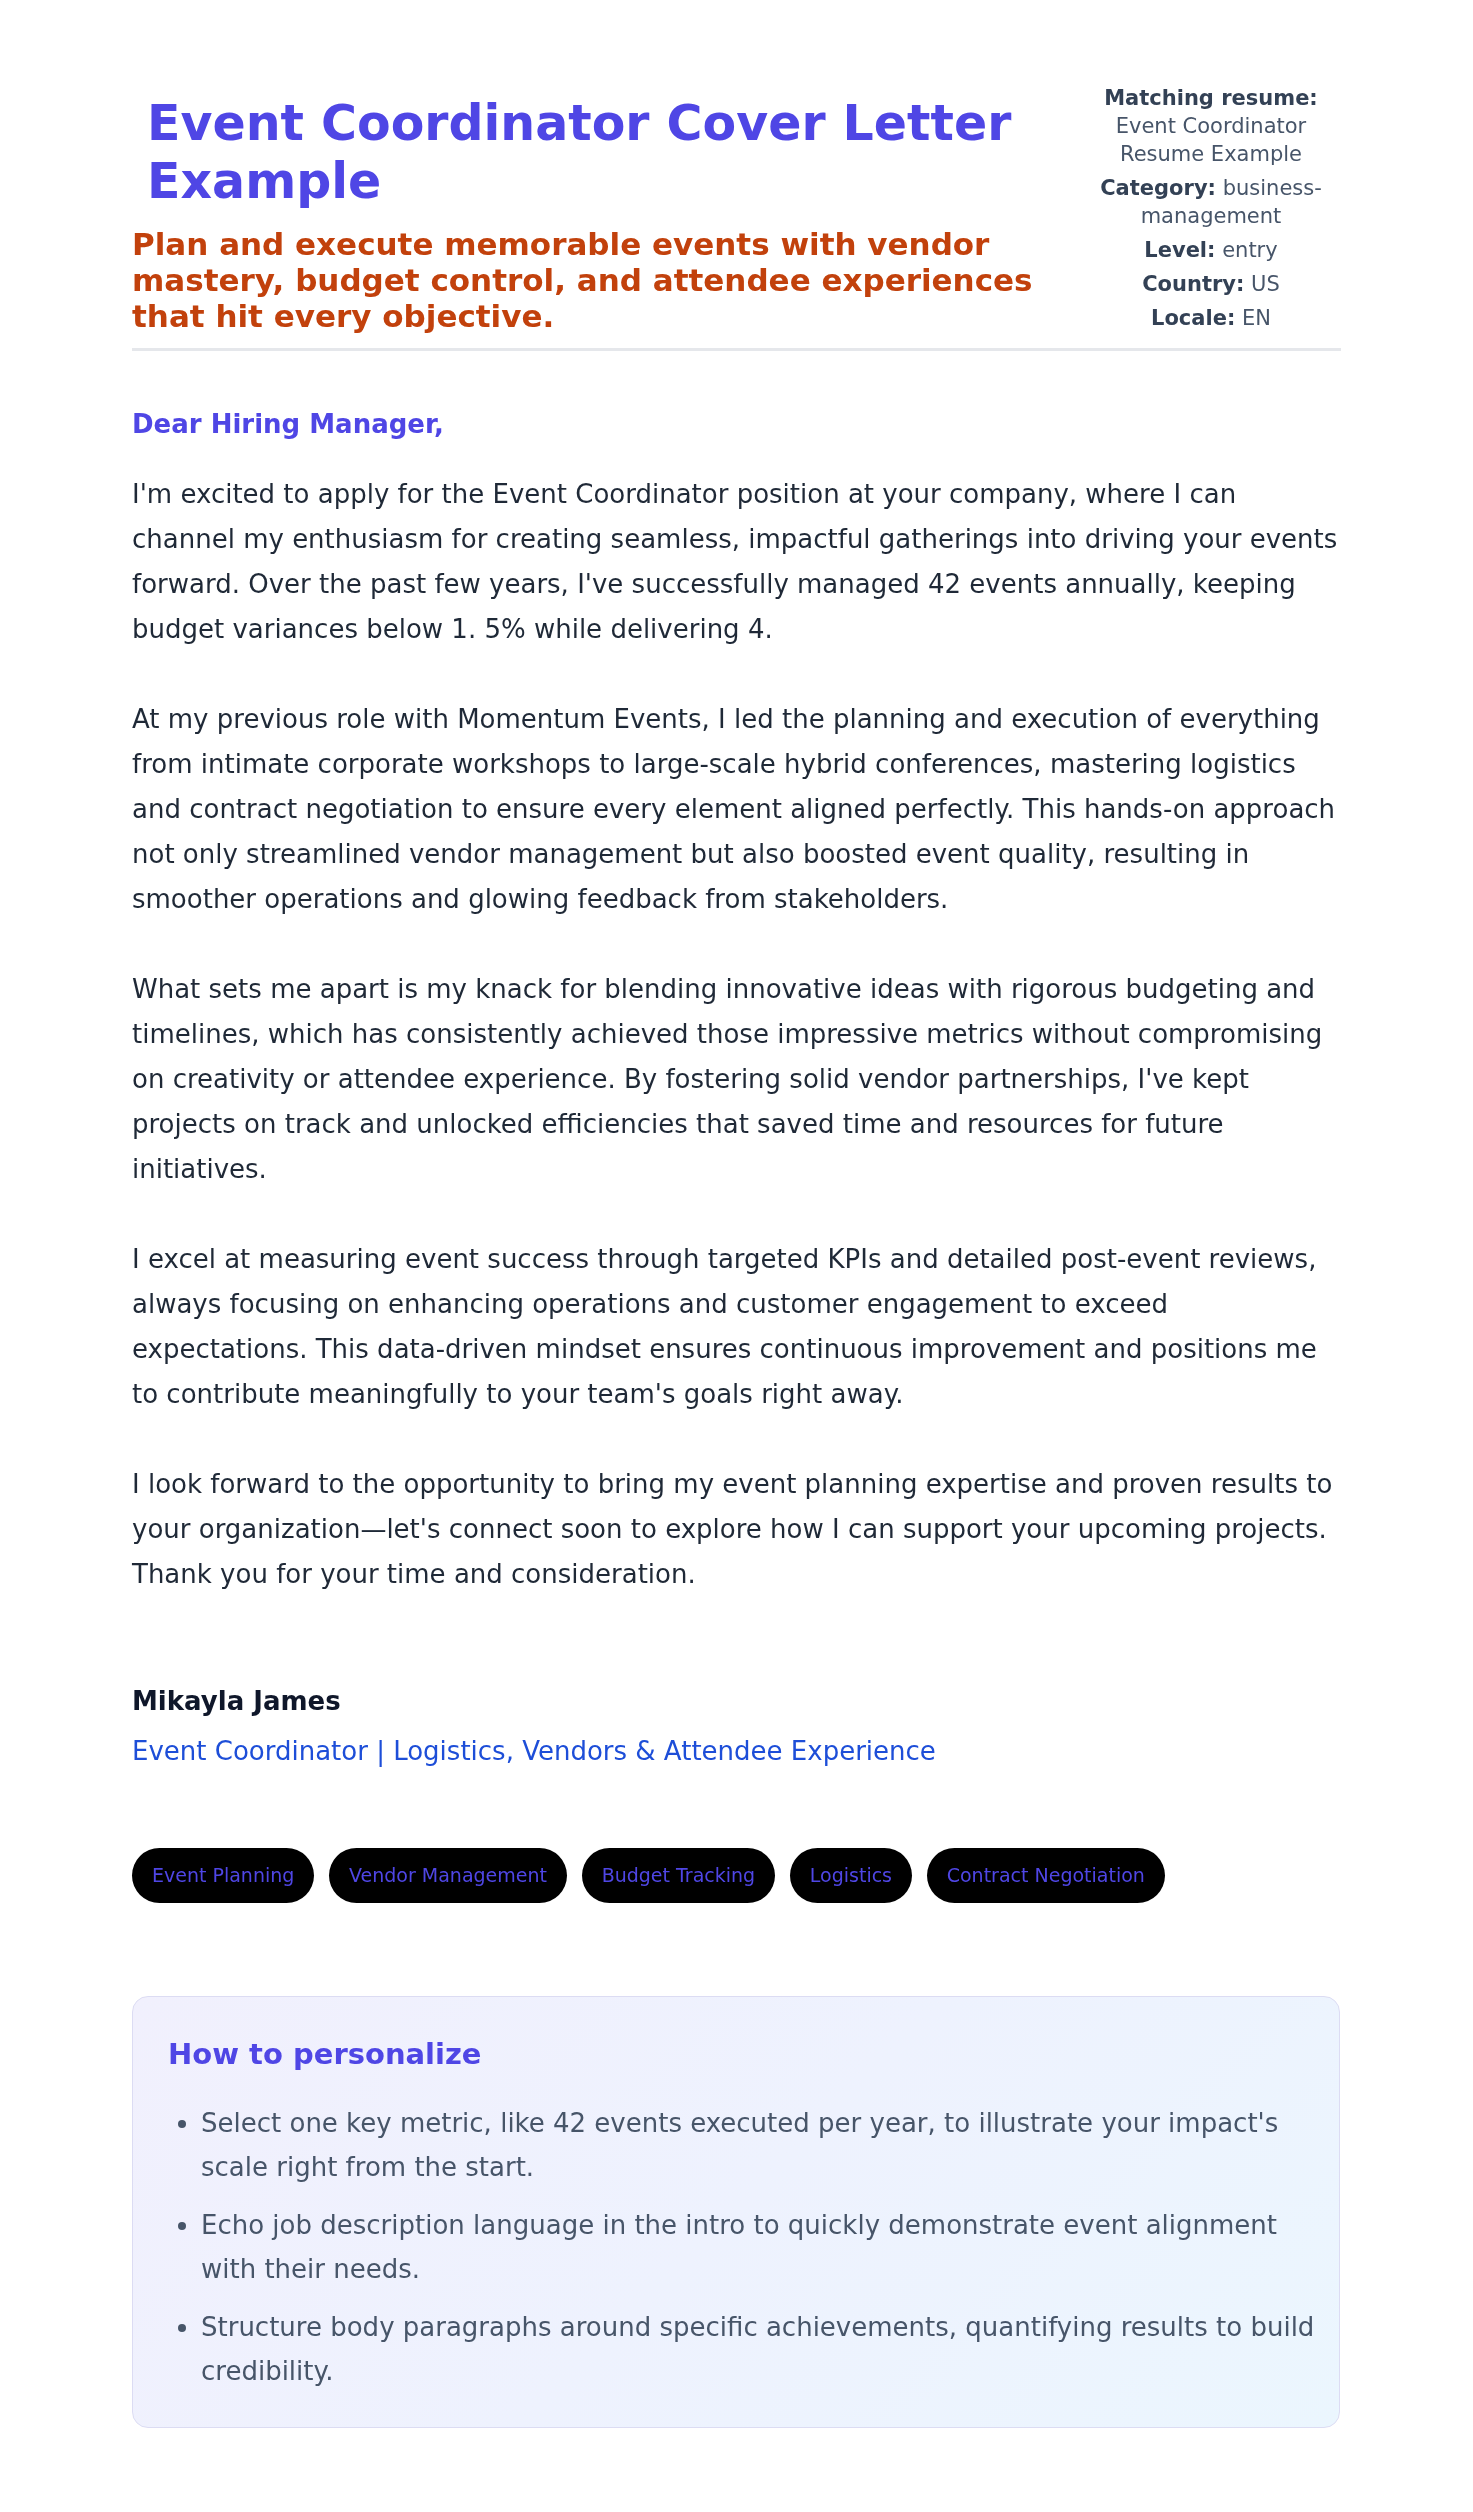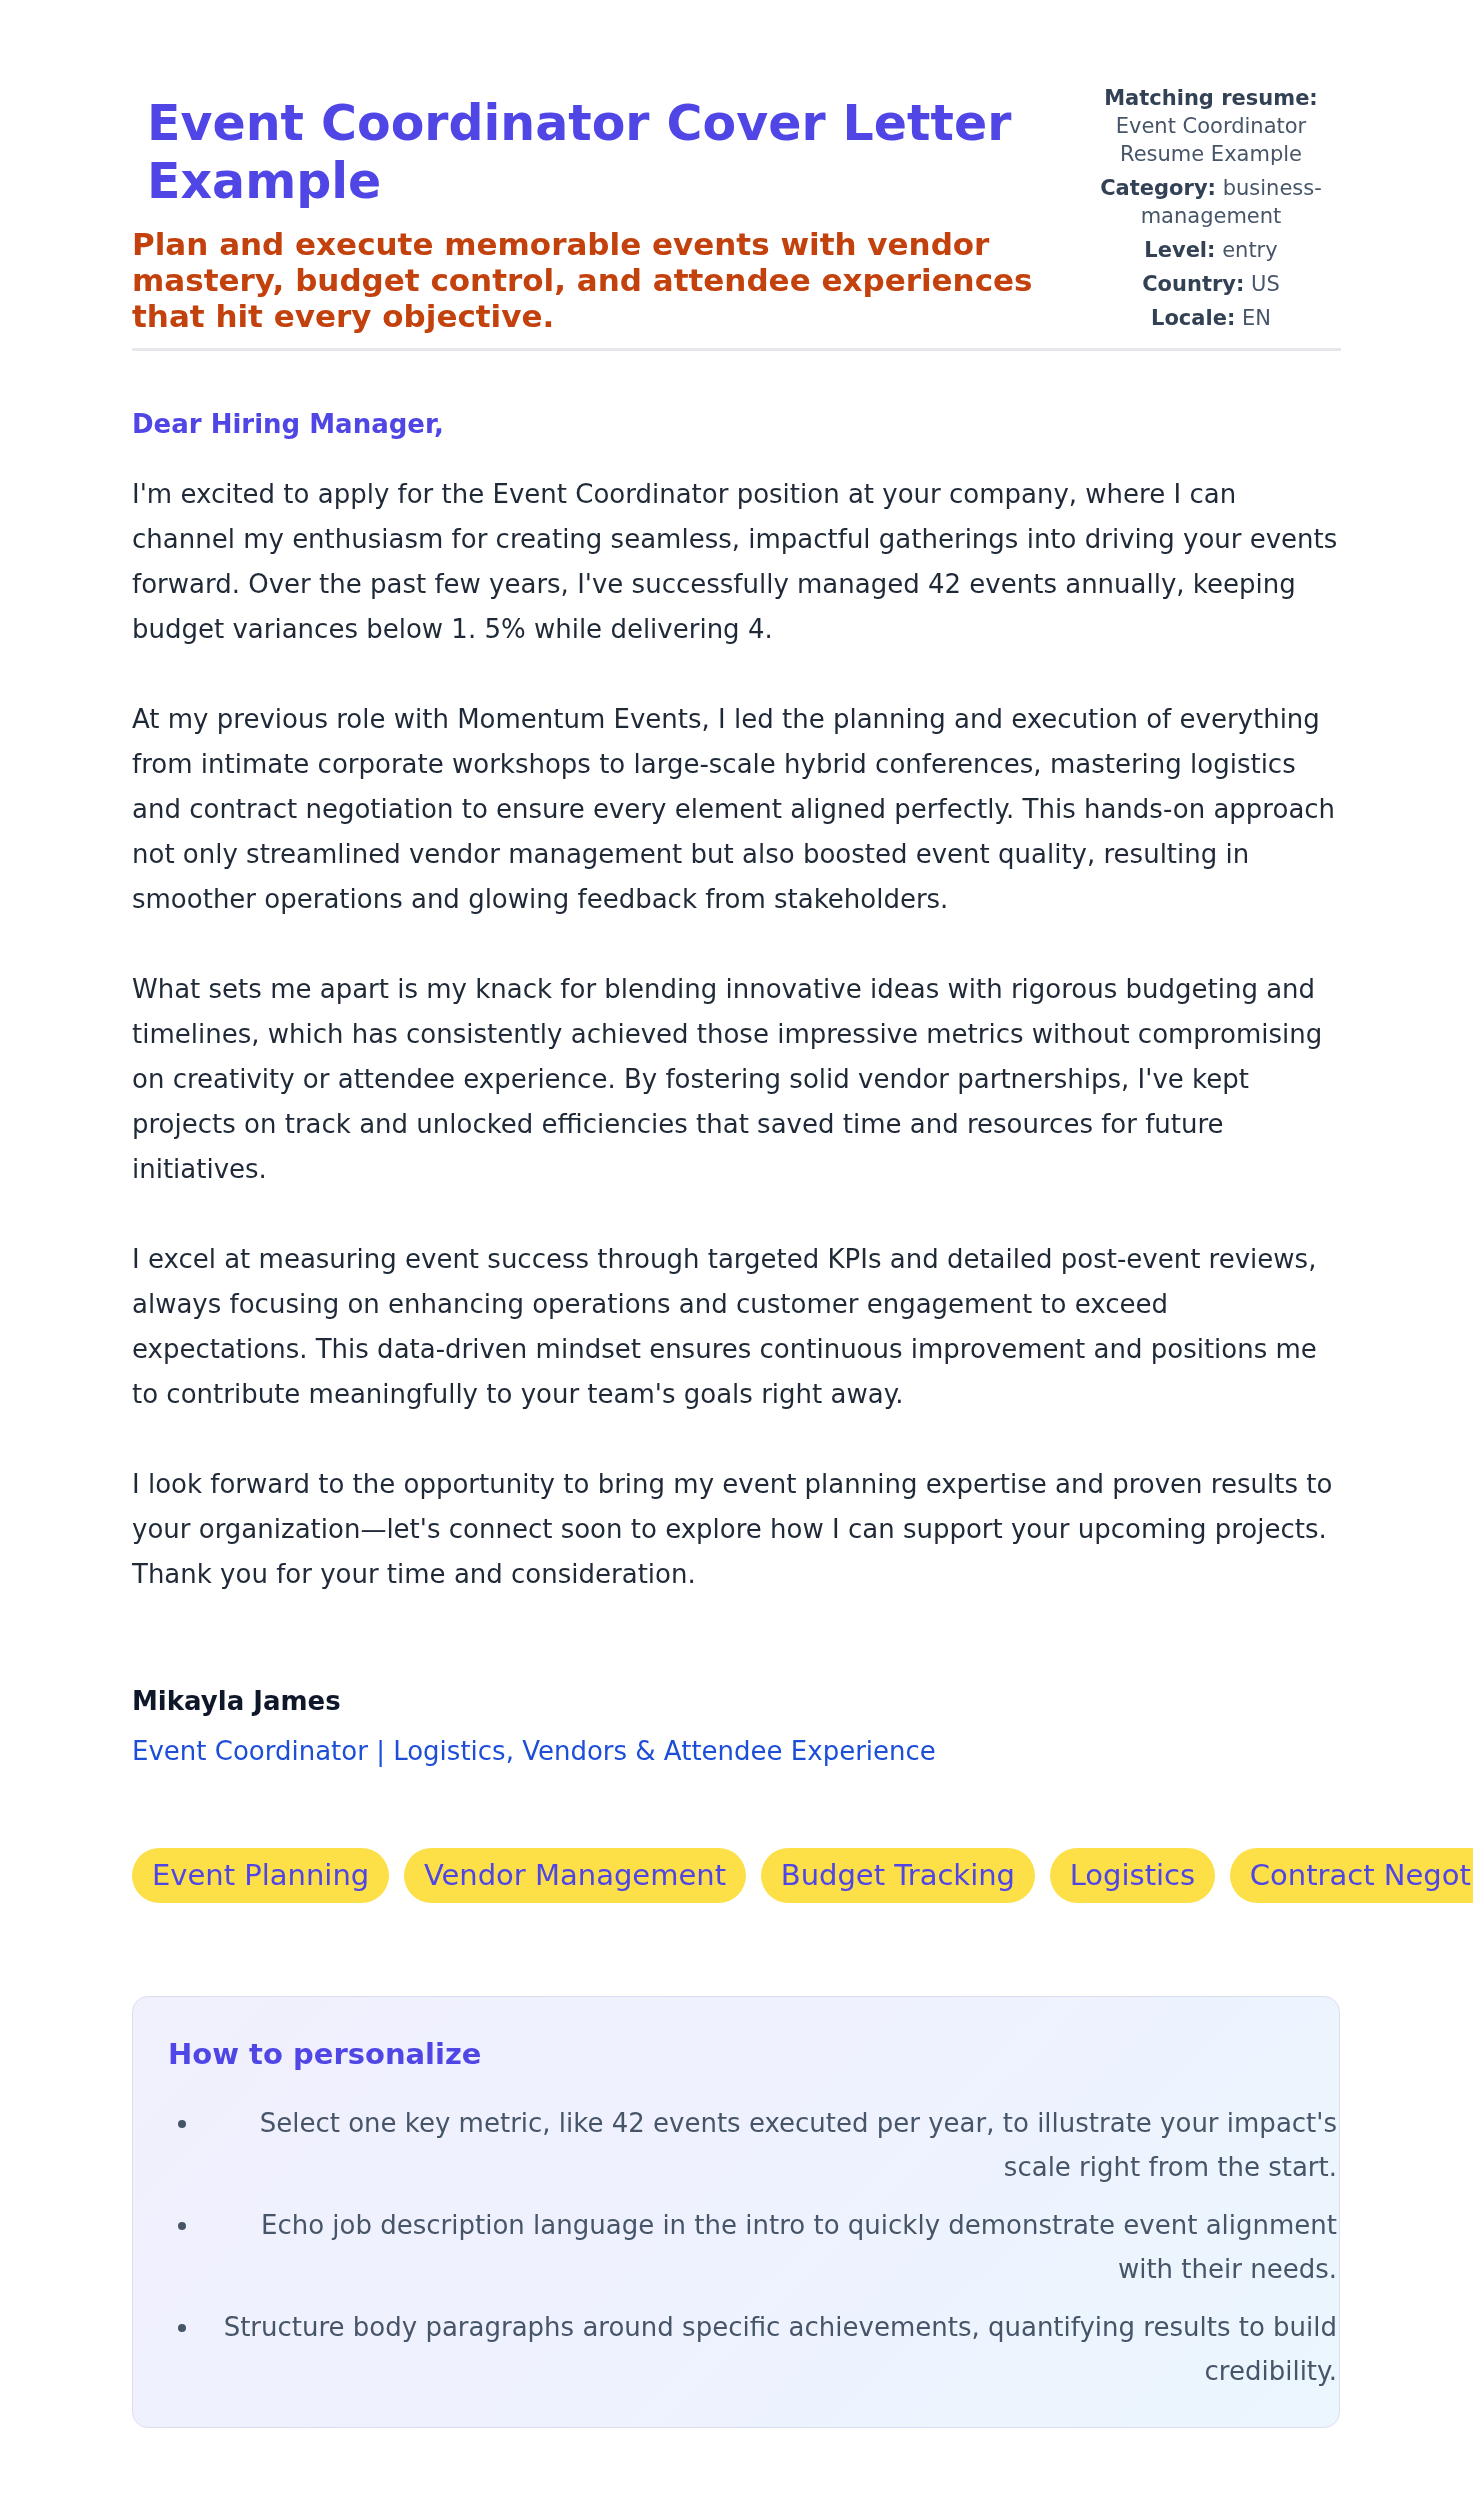--- a/index.html
+++ b/index.html
@@ -100,23 +100,23 @@
     position: absolute;
     top: 1848px;
     left: 0;
     display: flex;
     gap: 14.7px;
   }
   .tag {
     height: 55px;
     padding: 0 20px;
     border-radius: 28px;
-    background: #fde047;
-    color: #4f46e5;
-    font-size: 29px;
+    background: #000000;
+    color: #4f46e5;
+    font-size: 19px;
     line-height: 55px;
     white-space: nowrap;
   }
   .tips-card {
     position: absolute;
     top: 1996px;
     left: 0;
     width: 1206px;
     height: 430px;
     border: 1.7px solid #dcdcf3;
@@ -137,21 +137,21 @@
     position: absolute;
     top: 104px;
     left: 35px;
     width: 1136px;
     margin: 0;
     padding: 0 0 0 33px;
     font-size: 26px;
     line-height: 44px;
     color: #475569;
   }
-  .tips-list li { margin-bottom: 14px; text-align: right; }
+  .tips-list li { margin-bottom: 14px; }
   .tips-list li::marker { color: #475569; }
 </style>
 </head>
 <body>
 
 <div class="page">
 
   <div class="header">
     <div class="title-block">
       <h1 class="page-title">Event Coordinator Cover Letter Example</h1>

